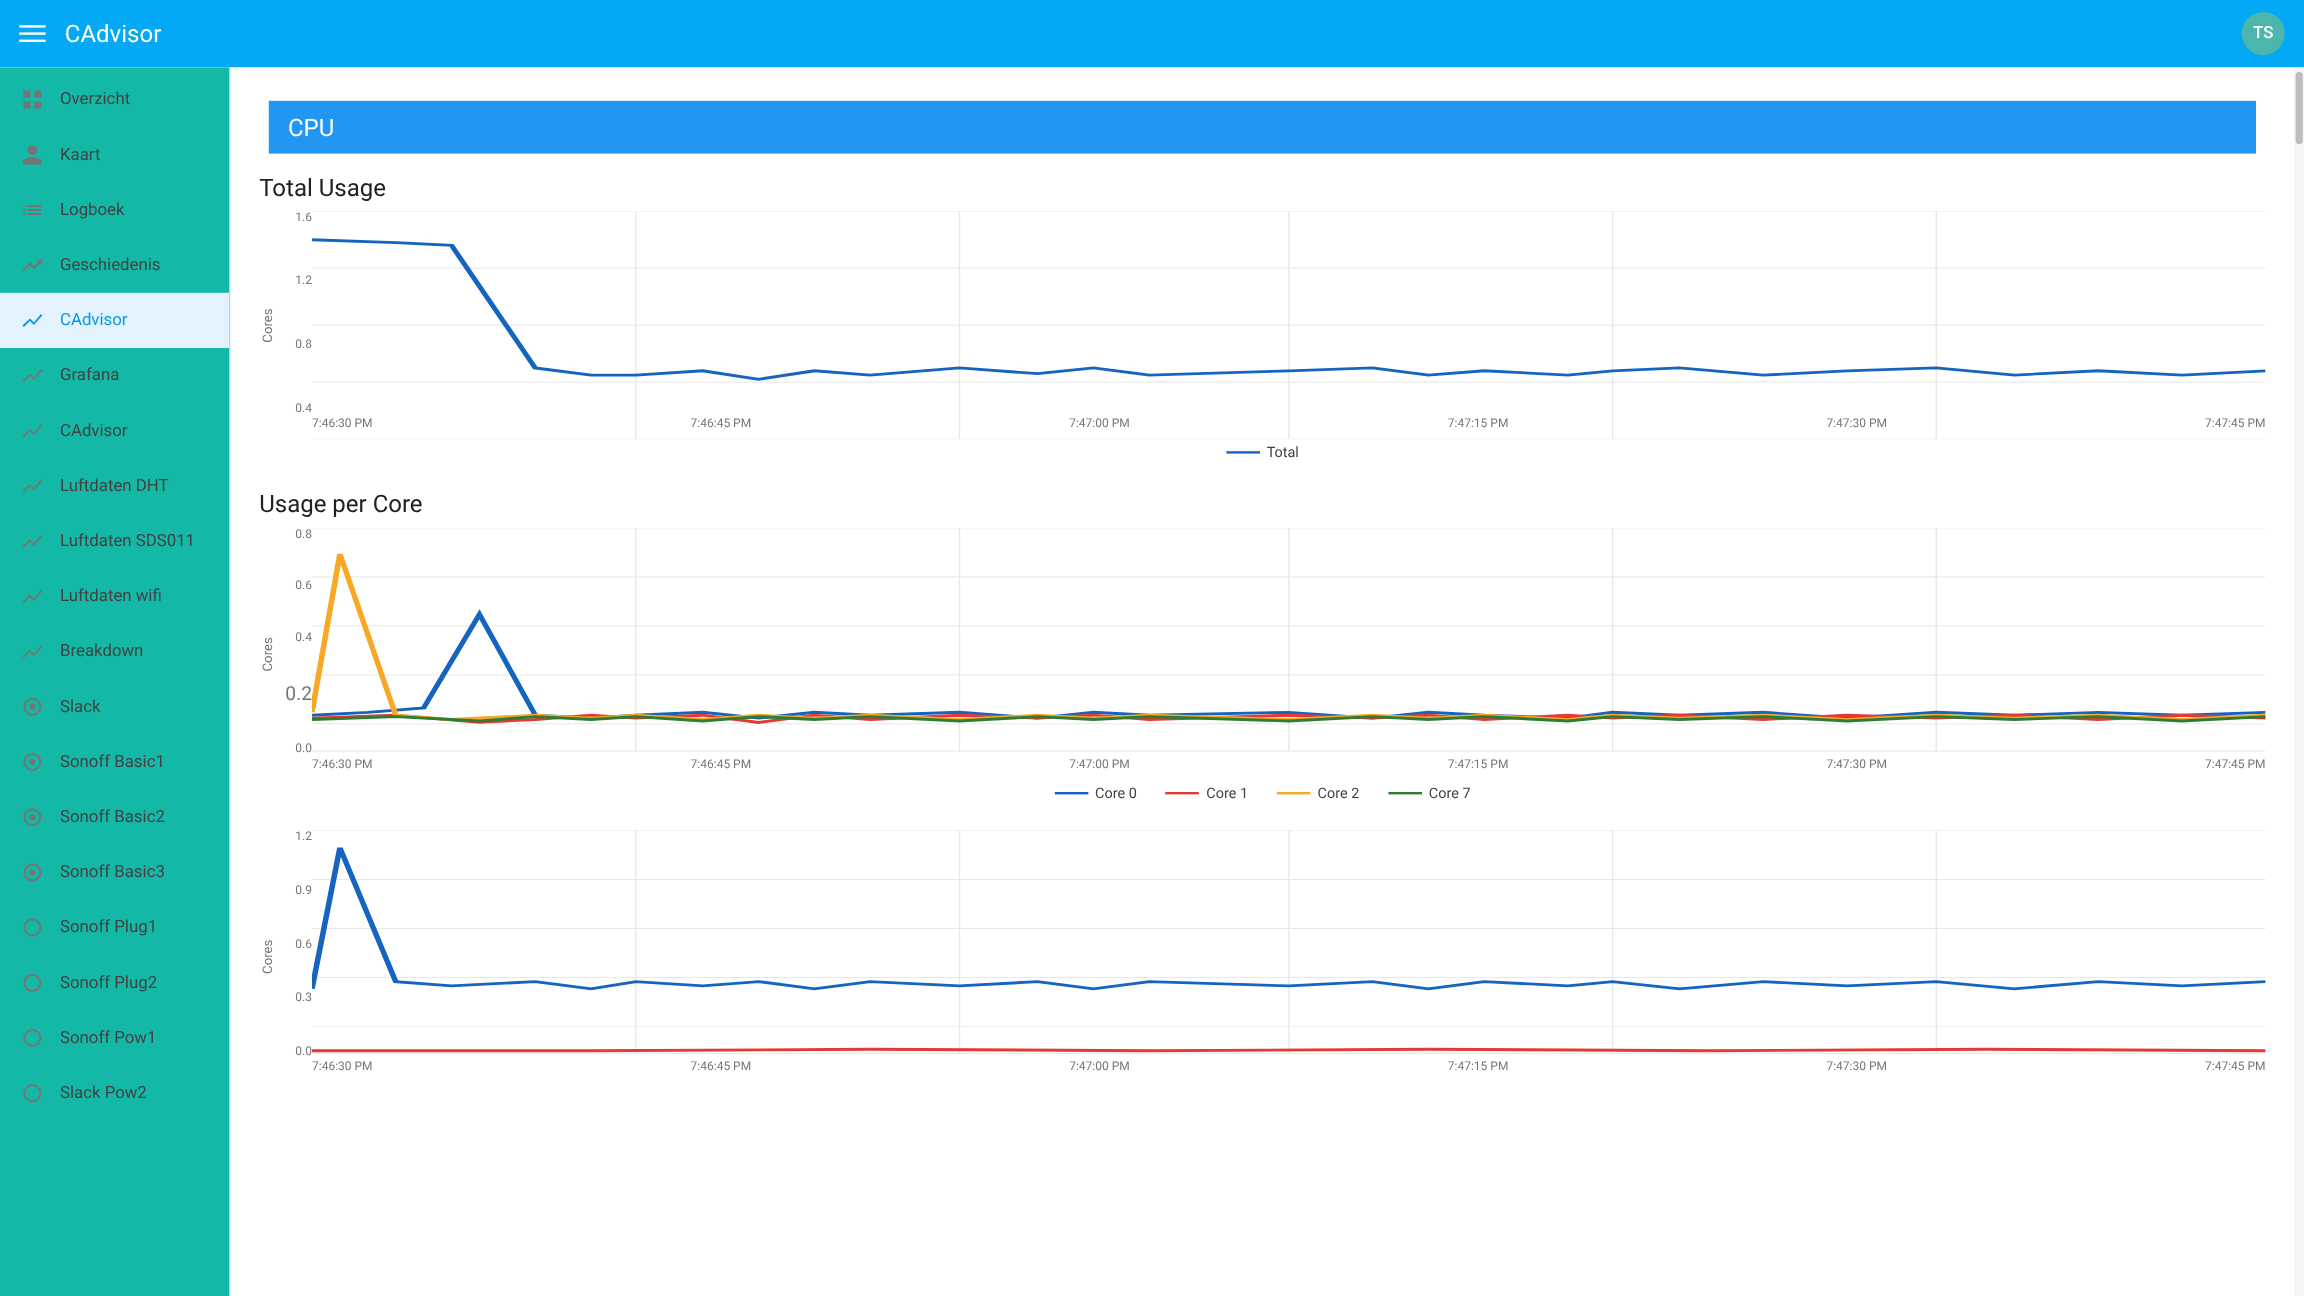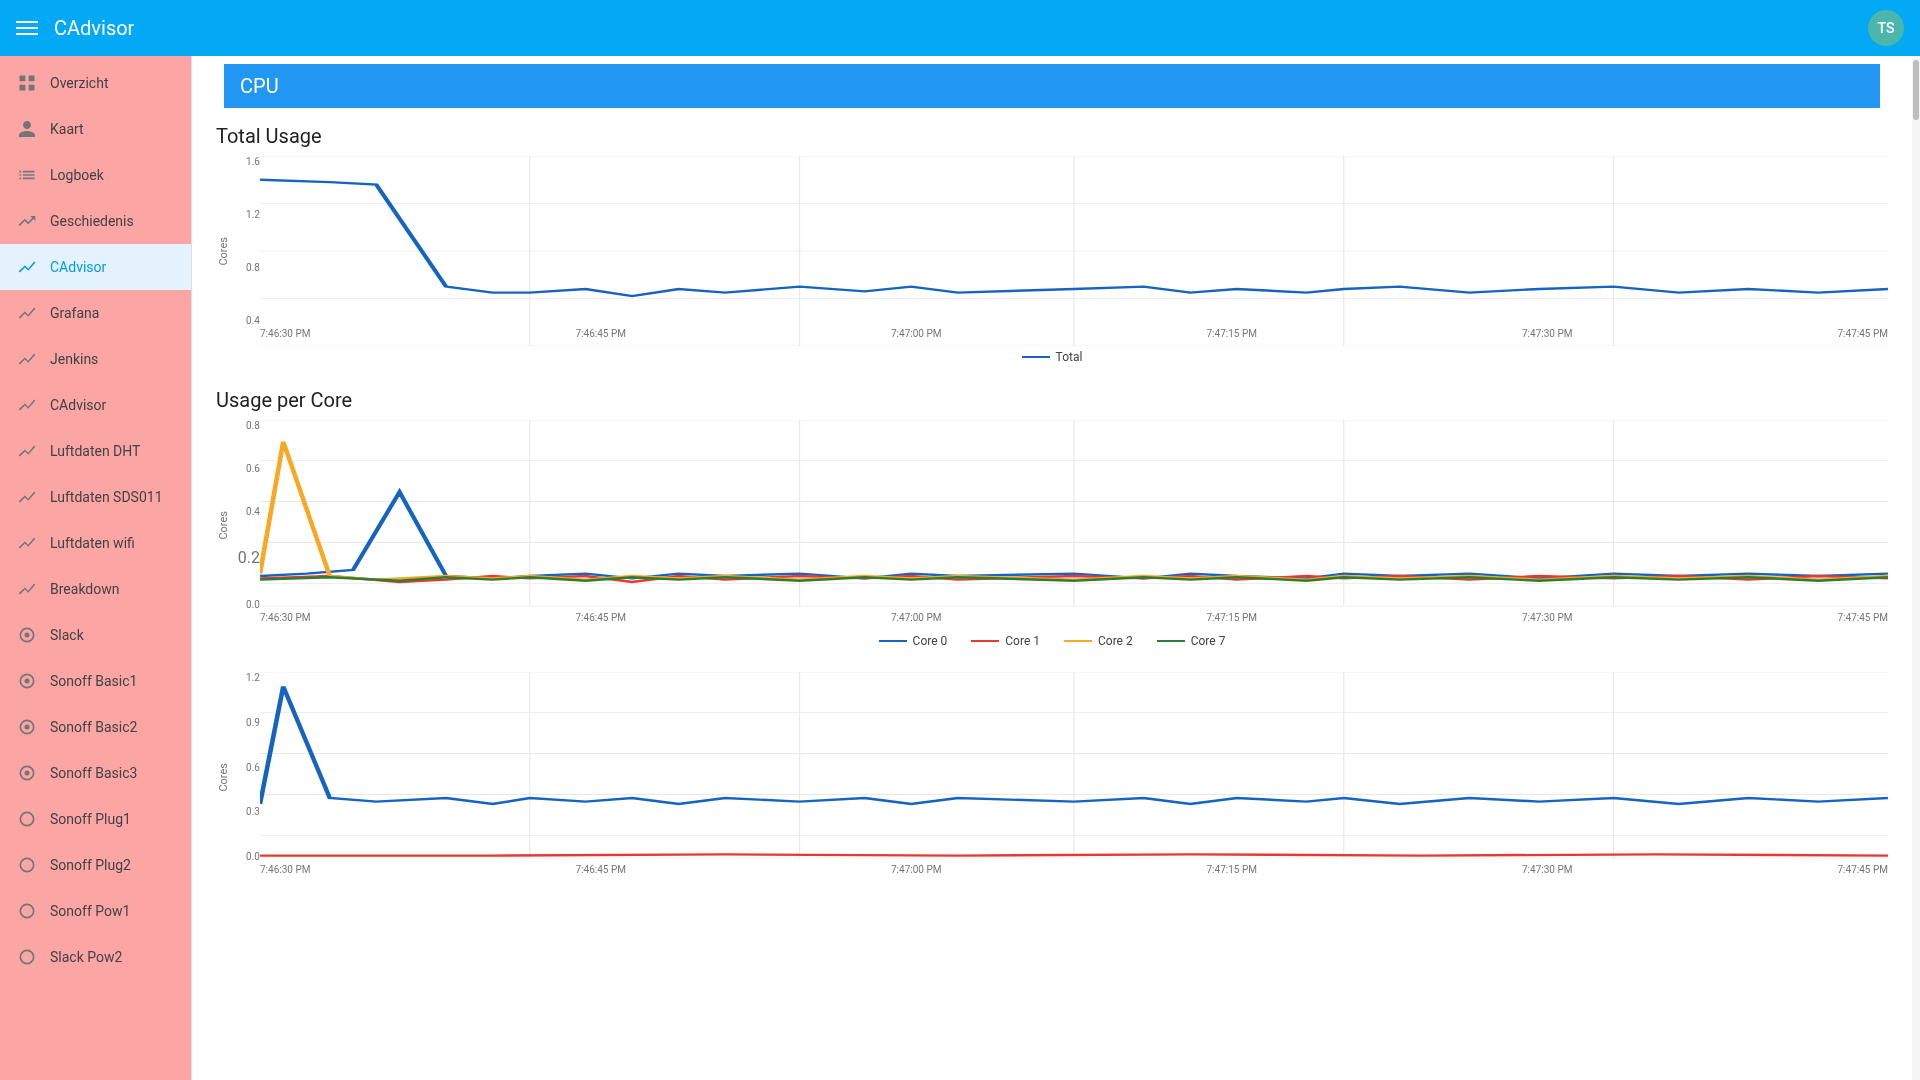--- a/index.html
+++ b/index.html
@@ -48,21 +48,21 @@
     
     .main-layout {
       display: flex;
       flex: 1;
       overflow: hidden;
     }
 
     
     .sidebar {
       width: 192px;
-      background: #fca5a5;
+      background: #14b8a6;
       border-right: 1px solid #e0e0e0;
       overflow-y: auto;
       flex-shrink: 0;
       padding-top: 4px;
     }
     .sidebar::-webkit-scrollbar { width: 4px; }
     .sidebar::-webkit-scrollbar-thumb { background: #bdbdbd; }
 
     .sidebar-item {
       display: flex;
@@ -217,28 +217,20 @@
           </svg>
         </span>
       <span class="label">Grafana</span>
     </div>
       <div class="sidebar-item">
       <span class="icon" style="color:#757575;">
           <svg viewBox="0 0 24 24" width="20" height="20" fill="currentColor">
             <path d="M3.5 18.5l6-6 4 4L22 6.92 20.59 5.5l-7.09 8.58-4-4L2 17.09z"></path>
           </svg>
         </span>
-      <span class="label">Jenkins</span>
-    </div>
-      <div class="sidebar-item">
-      <span class="icon" style="color:#757575;">
-          <svg viewBox="0 0 24 24" width="20" height="20" fill="currentColor">
-            <path d="M3.5 18.5l6-6 4 4L22 6.92 20.59 5.5l-7.09 8.58-4-4L2 17.09z"></path>
-          </svg>
-        </span>
       <span class="label">CAdvisor</span>
     </div>
       <div class="sidebar-item">
       <span class="icon" style="color:#757575;">
           <svg viewBox="0 0 24 24" width="20" height="20" fill="currentColor">
             <path d="M3.5 18.5l6-6 4 4L22 6.92 20.59 5.5l-7.09 8.58-4-4L2 17.09z"></path>
           </svg>
         </span>
       <span class="label">Luftdaten DHT</span>
     </div>
@@ -335,21 +327,21 @@
             <circle cx="12" cy="12" r="8" fill="none" stroke="currentColor" stroke-width="2"></circle>
             <path d="M12 8v8M8 12h8"></path>
           </svg>
         </span>
       <span class="label">Slack Pow2</span>
     </div>
     </nav>
 
   <div class="content">
 
-    <div style="padding: 8px 16px 0 16px;">
+    <div style="padding: 8px 16px 0 16px; margin-top: 20px;">
       <div class="section-header">CPU</div>
     </div>
 
     <div class="chart-section">
       <div class="chart-title">Total Usage</div>
       <div style="display:flex; align-items:stretch; height:190px; position:relative;">
         <div style="width:14px; display:flex; align-items:center; justify-content:center;">
           <span style="writing-mode:vertical-rl; transform:rotate(180deg); font-size:11px; color:#757575;">Cores</span>
         </div>
         <div style="position:relative; flex:1; margin-left:30px;">

